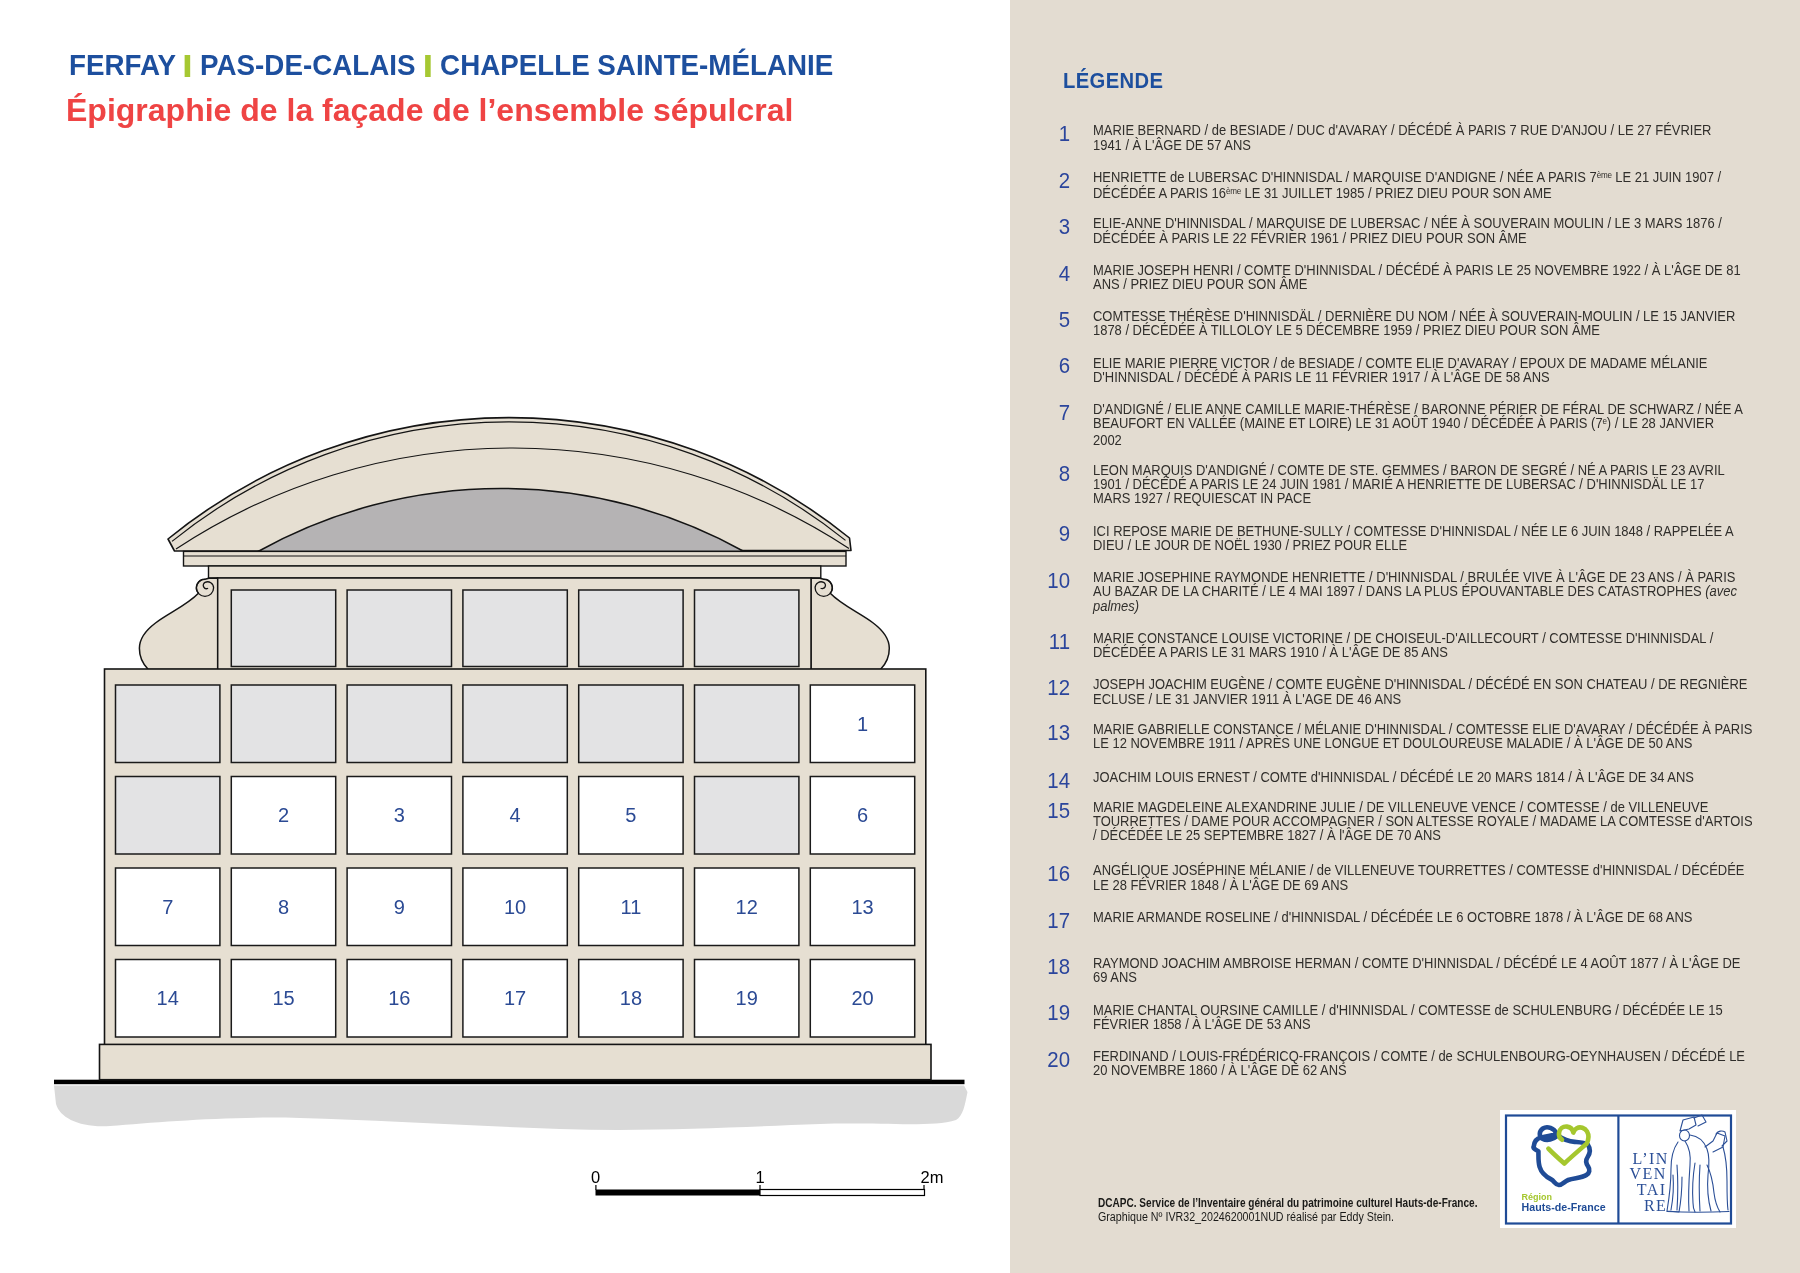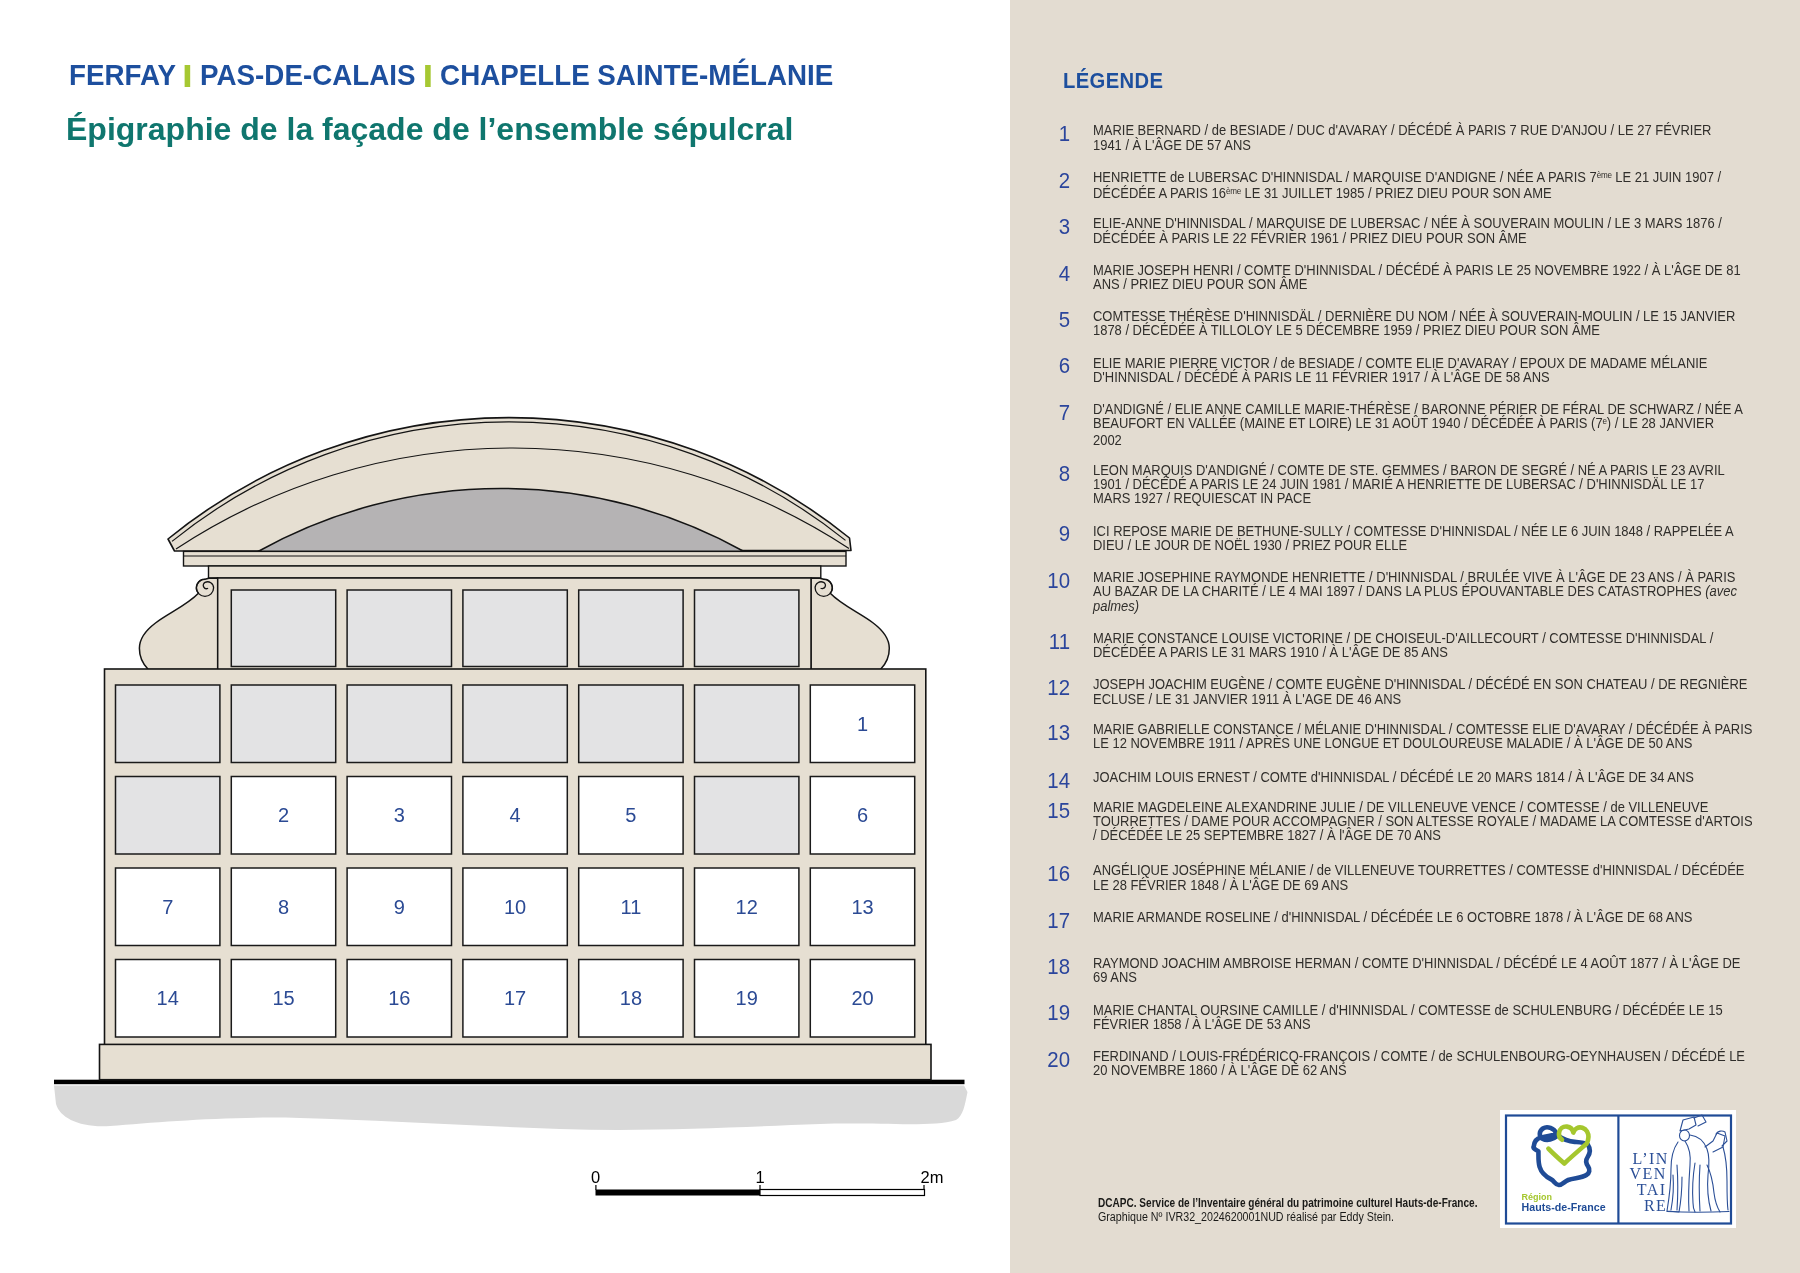--- a/index.html
+++ b/index.html
@@ -9,25 +9,25 @@
   .sx{transform-origin:left top;display:block;white-space:nowrap;}
   .legend-entry{position:absolute;font-size:14.4px;line-height:14.35px;color:#302e2b;
       transform:scaleX(0.90);transform-origin:left top;white-space:nowrap;}
   .lnum{position:absolute;font-size:21.5px;color:#2b459c;width:60px;text-align:right;
       transform:scaleX(0.95);transform-origin:right top;}
   sup{font-size:9px;vertical-align:baseline;position:relative;top:-4px;letter-spacing:-0.3px;}
 </style>
 </head>
 <body>
 
-<div class="abs" style="left:69px;top:58px;">
+<div class="abs" style="left:69px;top:48px;">
 
   <div class="sx" style="transform:scaleX(0.925);font-weight:bold;font-size:30px;color:#1d4f9e;">FERFAY <span style="display:inline-block;width:6px;height:22px;background:#a6c832;vertical-align:-1.5px;margin:0 2px;"></span> PAS-DE-CALAIS <span style="display:inline-block;width:6px;height:22px;background:#a6c832;vertical-align:-1.5px;margin:0 2px;"></span> CHAPELLE SAINTE-MÉLANIE</div>
 
-  <div style="font-weight:bold;font-size:32px;color:#0f766e;margin-top:19px;white-space:nowrap;position:relative;left:-3px;">Épigraphie de la façade de l’ensemble sépulcral</div>
+  <div style="font-weight:bold;font-size:32px;color:#ef4444;margin-top:10px;white-space:nowrap;position:relative;left:-3px;">Épigraphie de la façade de l’ensemble sépulcral</div>
 
 </div>
 
 <svg class="abs" style="left:0;top:0;" width="1010" height="1273" viewBox="0 0 1010 1273">
 
   <path d="M 54,1085.5 L 964,1085.5 L 967.5,1092 C 965,1105 963,1116 956,1120 C 930,1128 880,1122 820,1124 C 740,1127 650,1132 560,1129 C 470,1126 380,1120 300,1118 C 230,1116 160,1122 110,1126 C 80,1128 60,1118 56,1104 Z" fill="#d9d9d9"></path>
 
   <rect x="54" y="1079.7" width="910.5" height="4.5" fill="#000000"></rect>
 
   <path d="M 174.5,551 L 168,539 A 540.6,540.6 0 0 1 849.5,538 L 851,550.5 Z" fill="#e6dfd2" stroke="#141414" stroke-width="1.6" stroke-linejoin="round"></path>

